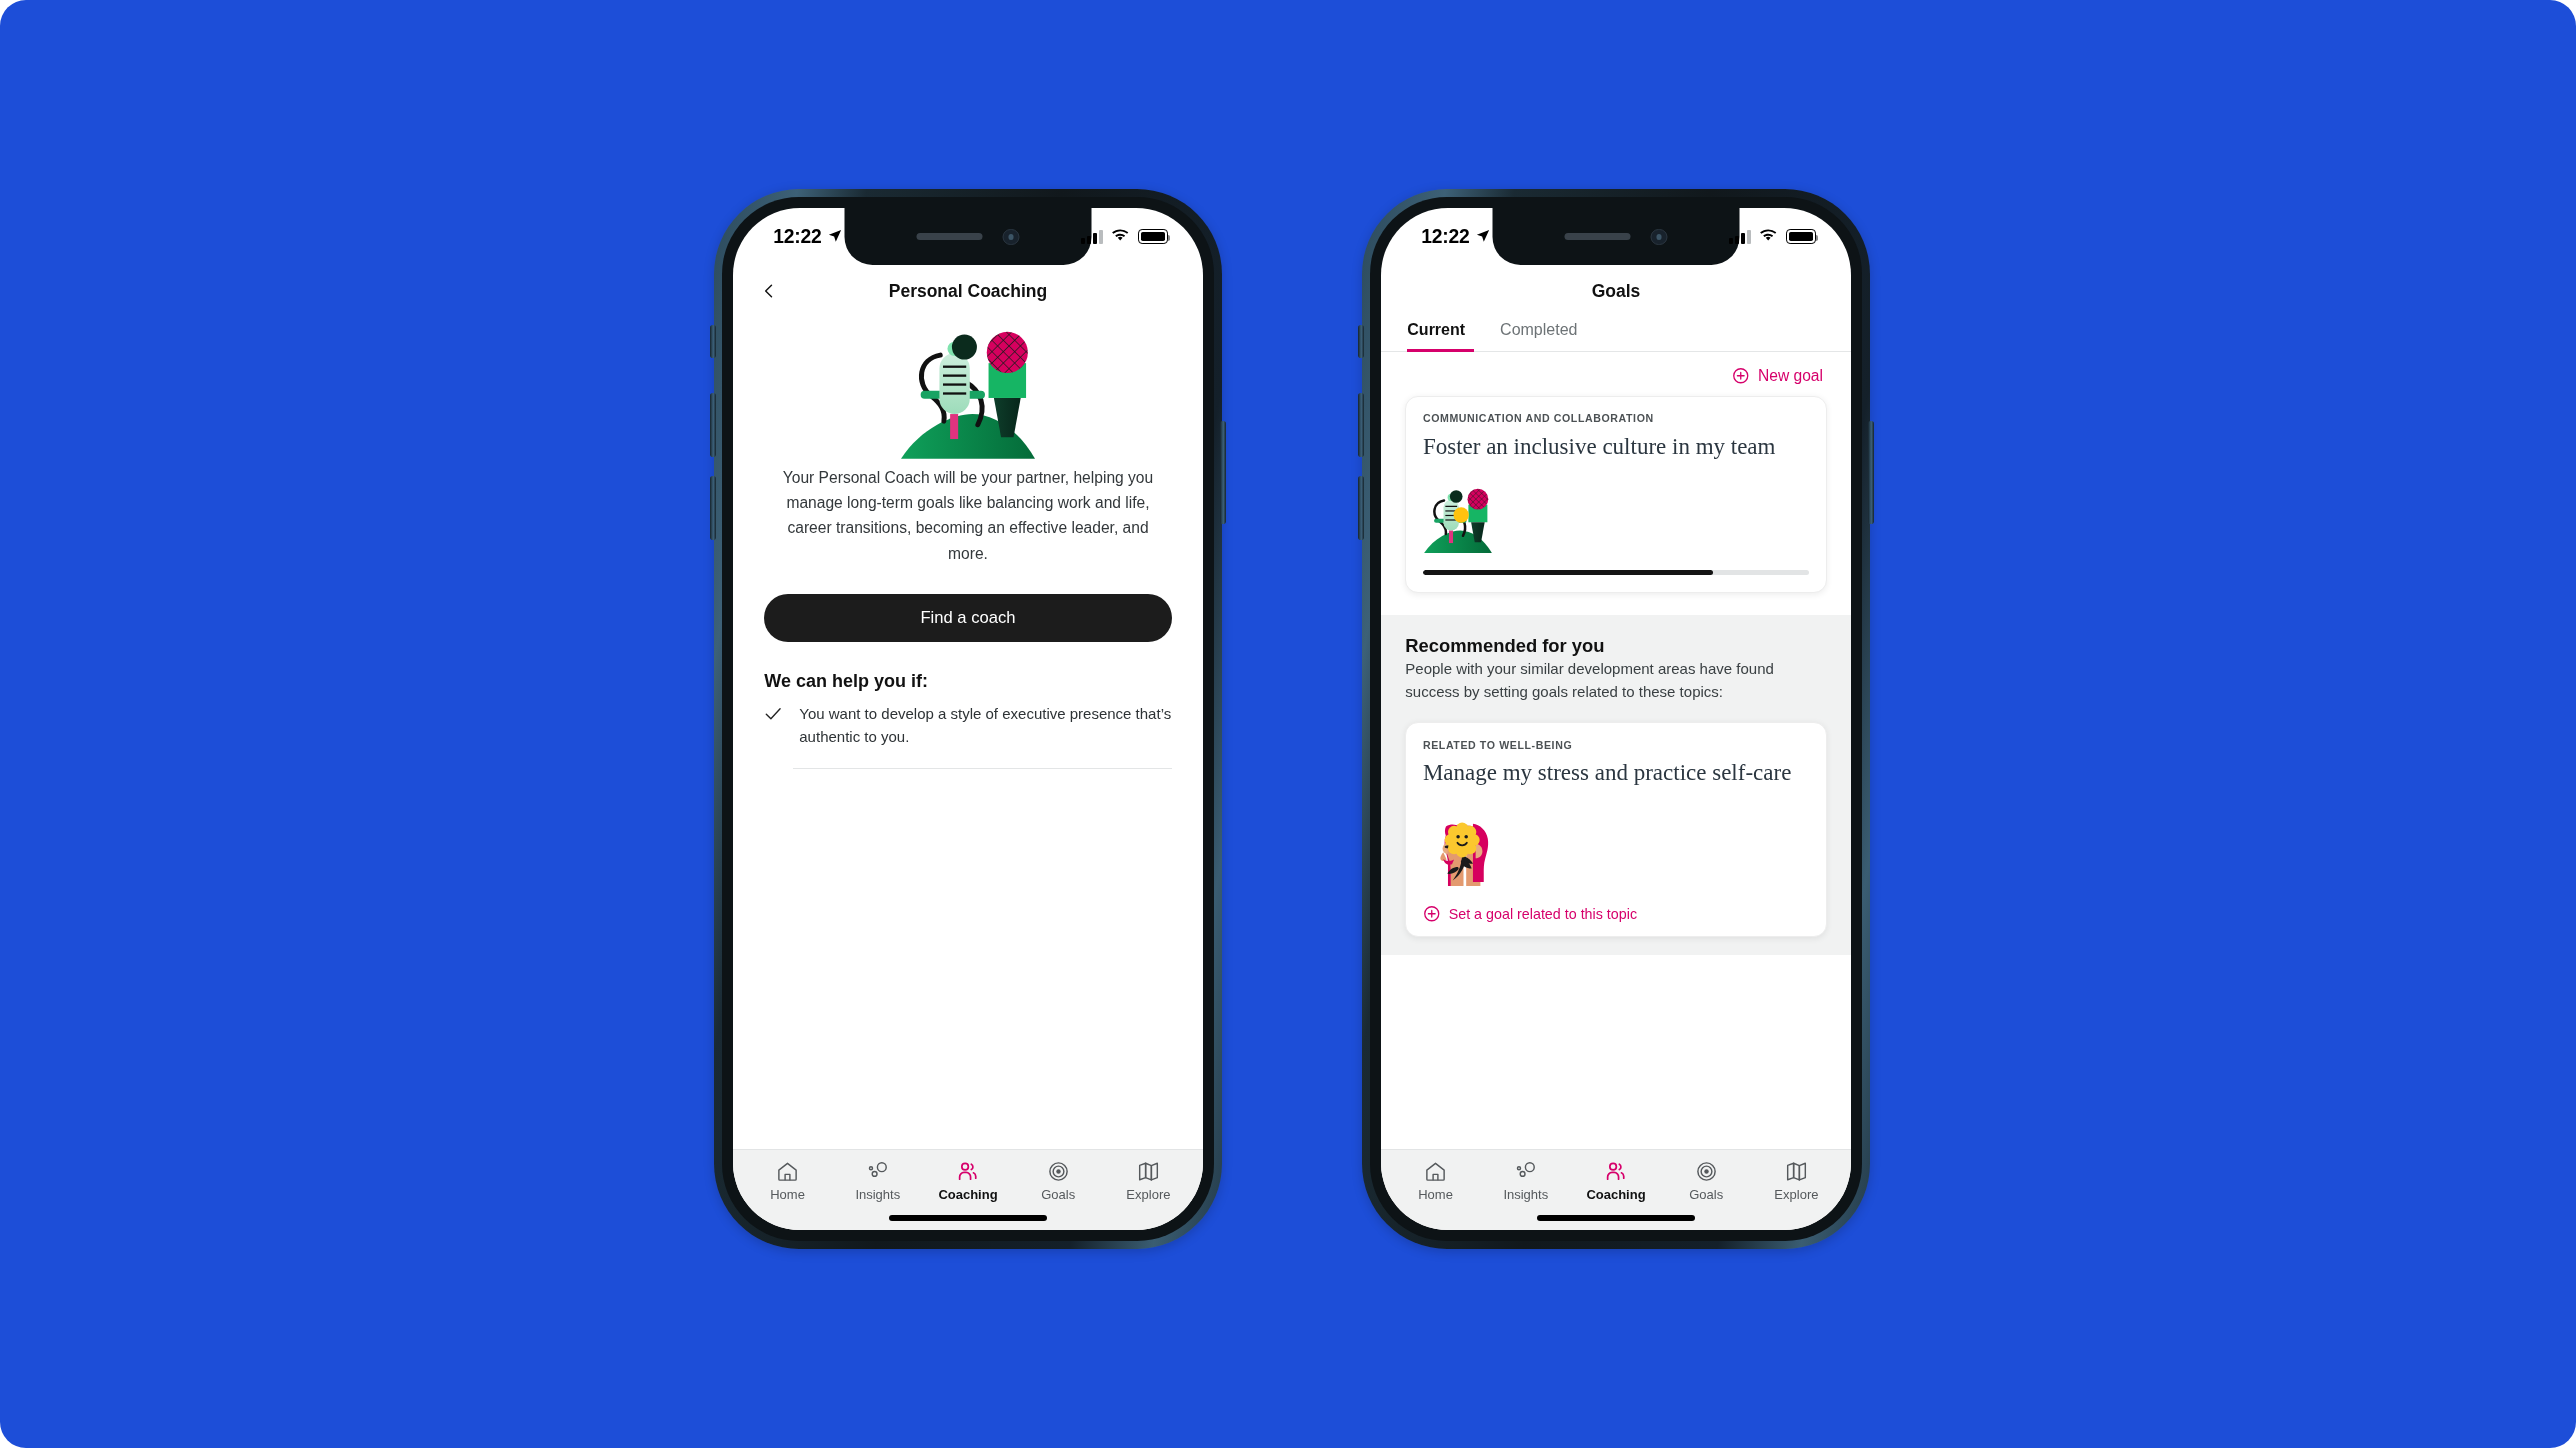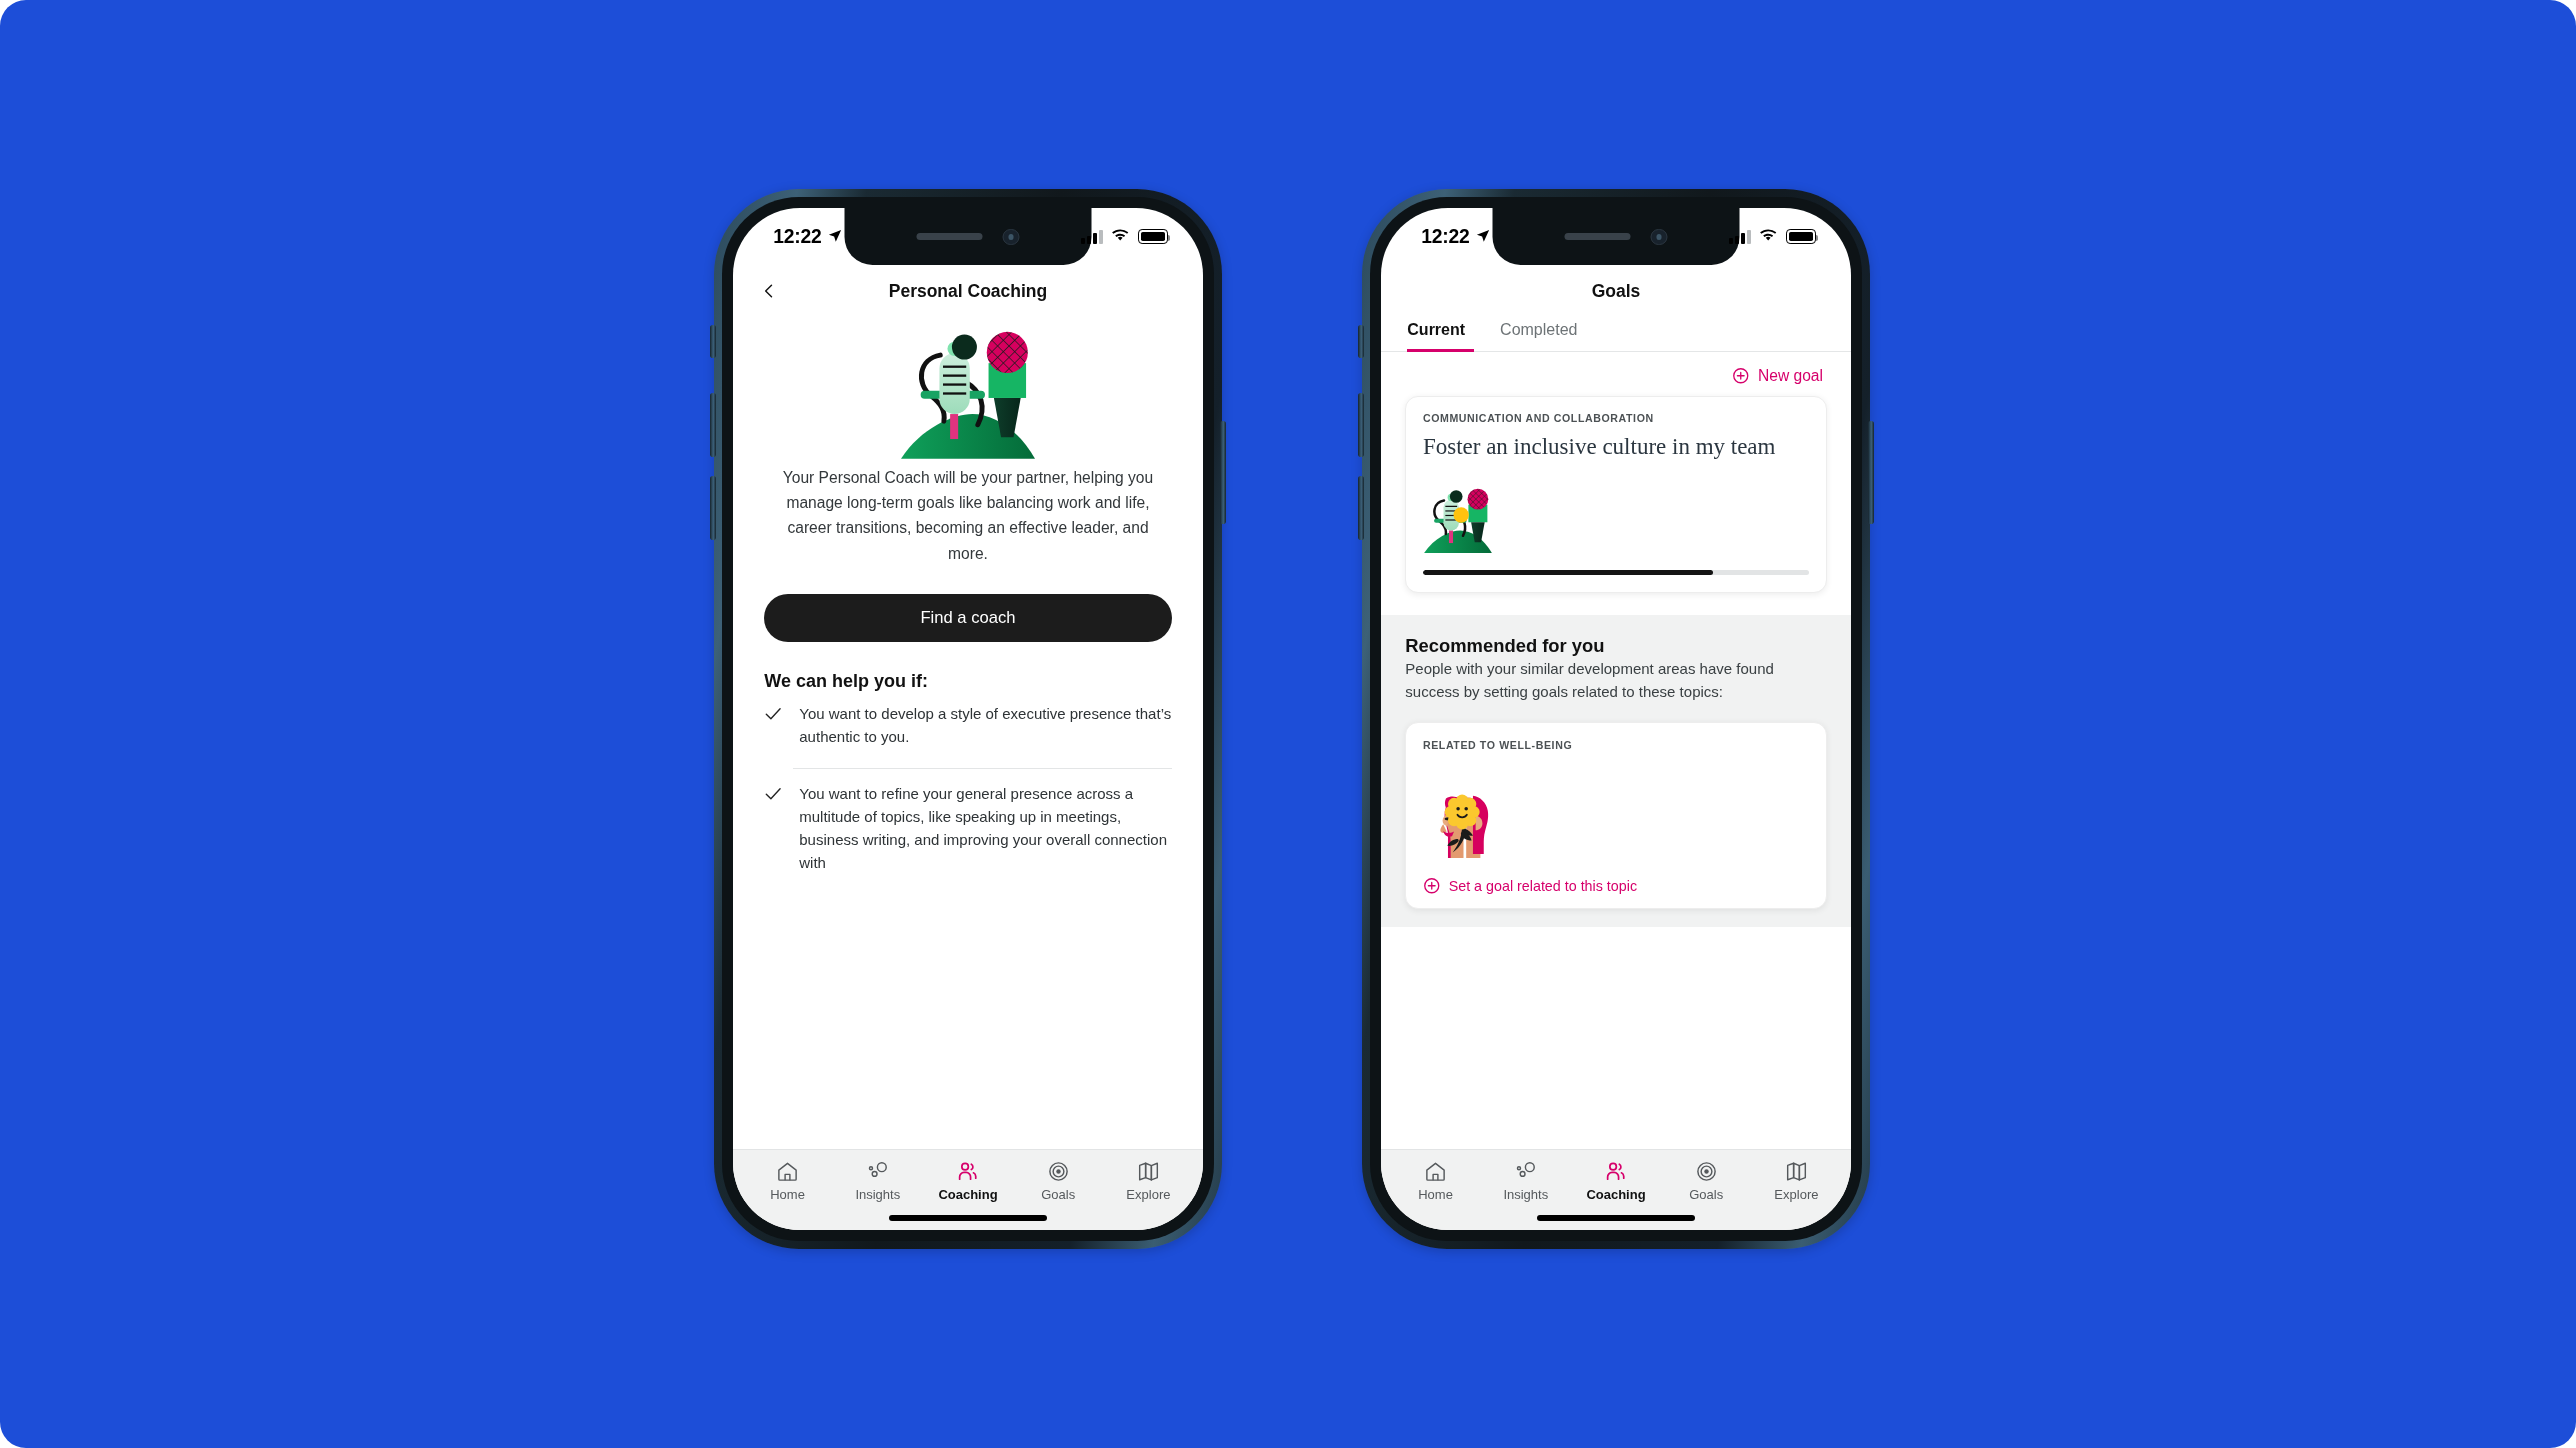--- a/index.html
+++ b/index.html
@@ -386,28 +386,20 @@
                 <span class="check-icon">
                   <svg viewBox="0 0 24 24" fill="none" stroke="#222" stroke-width="1.8" stroke-linecap="round" stroke-linejoin="round">
                       <polyline points="3 12 9 18 21 5"></polyline>
                     </svg>
                 </span>
                 <span class="check-text">You want to develop a style of executive presence that’s authentic to you.</span>
               </div>
 
               <div class="divider"></div>
 
-              <div class="check-item">
-                <span class="check-icon">
-                  <svg viewBox="0 0 24 24" fill="none" stroke="#222" stroke-width="1.8" stroke-linecap="round" stroke-linejoin="round">
-                      <polyline points="3 12 9 18 21 5"></polyline>
-                    </svg>
-                </span>
-                <span class="check-text">You want to refine your general presence across a multitude of topics, like speaking up in meetings, business writing, and improving your overall connection with</span>
-              </div>
 
             </div>
           </div>
 
           <div class="tabbar">
             <div class="tabitem">
               <span class="ti-icon">
                 <svg viewBox="0 0 24 24" fill="none" stroke="currentColor" stroke-width="1.5" stroke-linejoin="round">
                     <path d="M3 10.5 12 3.5l9 7V20a1 1 0 0 1-1 1H4a1 1 0 0 1-1-1z"></path>
                     <path d="M9.5 21v-6h5v6"></path>
@@ -595,20 +587,21 @@
             </div>
 
             <div class="grey-sec">
               <div class="rec-head">Recommended for you</div>
               <div class="rec-desc">People with your similar development areas have found success by setting goals related to these topics:</div>
 
               <div class="goal-card rec-card">
                 <div class="goal-top">
                   <div class="goal-main">
                     <div class="goal-kicker">RELATED TO WELL-BEING</div>
+                    <div class="goal-title">Manage my stress and practice self-care</div>
                   </div>
                   <div class="goal-thumb">
                     <svg viewBox="0 0 120 110">
                       <path d="M56 16c-14 0-24 11-24 26 0 12 5 20 5 30v34h17V16z" fill="#d6005e"></path>
                       <path d="M60 14c-6 0-14 4-19 11-5 7-7 14-7 22 0 10 4 17 6 24 1 6 1 13 1 21v14h19V14z" fill="#e39a6f"></path>
                       <path d="M38 40c-6 2-9 6-9 11 0 4 3 7 7 8" fill="#e8aa7e"></path>
                       <path d="M30 56c-3 4-6 9-3 12 2 2 6 1 8-1" fill="#e39a6f"></path>
                       <ellipse cx="38" cy="48" rx="6" ry="2.4" fill="#1b1b1b"></ellipse>
                       <path d="M30 66c5 4 12 4 16 1l-3 7c-5 2-11 0-13-8z" fill="#d6005e"></path>
                       <path d="M34 18c10-6 22-2 25 8-9-1-19 1-25 6-2-5-2-10 0-14z" fill="#d6005e"></path>

